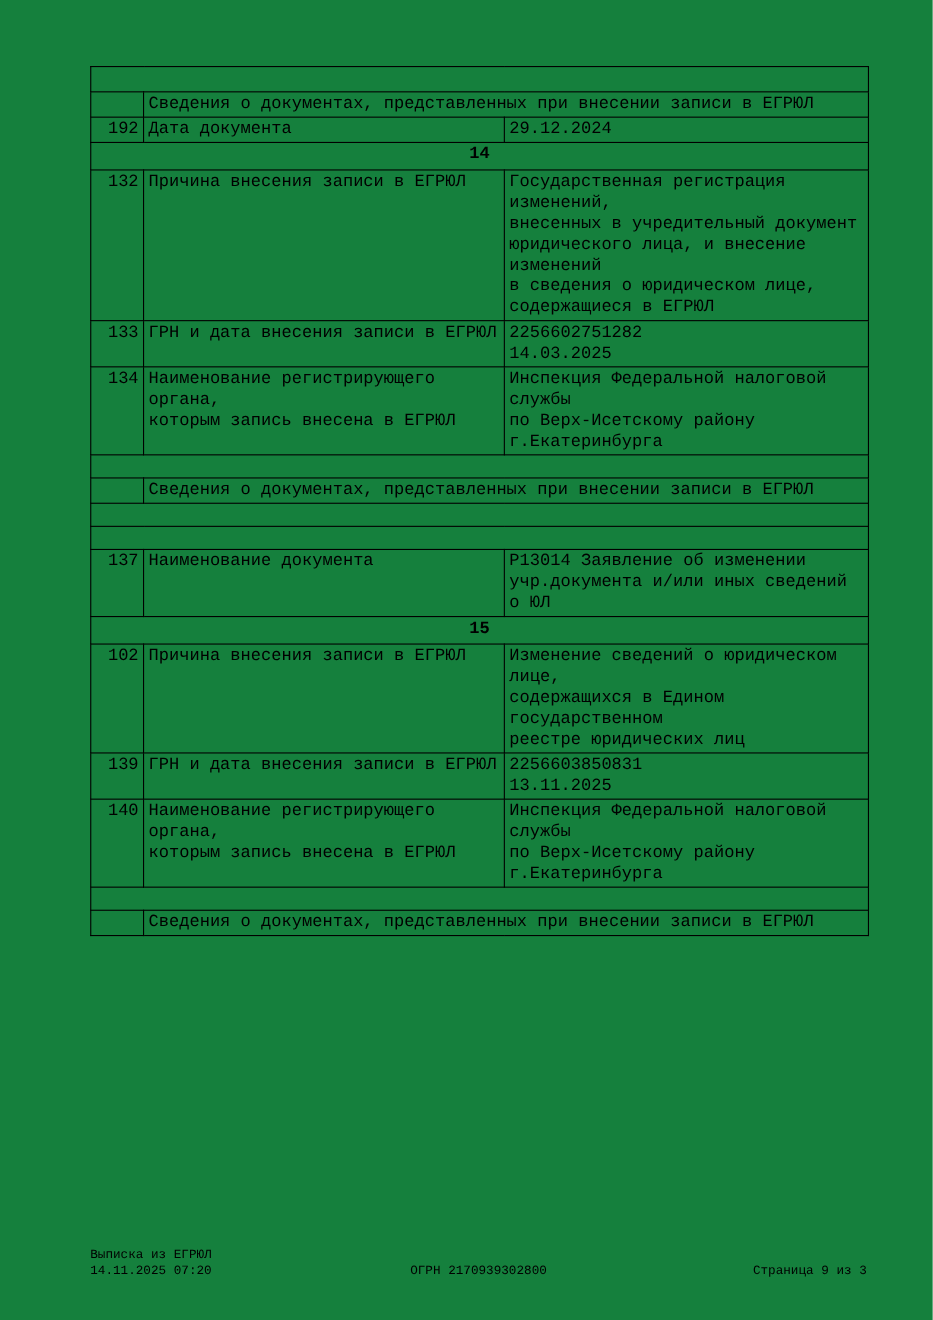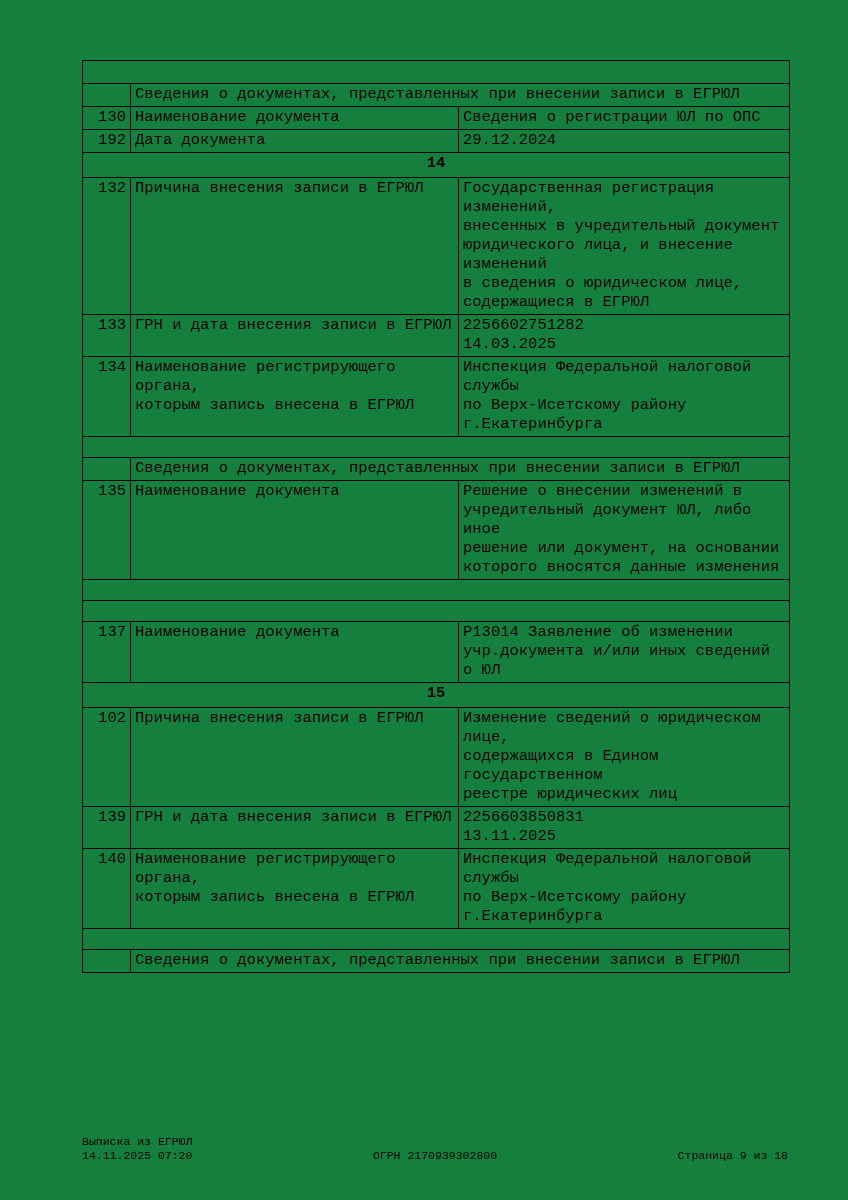--- a/index.html
+++ b/index.html
@@ -92,25 +92,20 @@
     </colgroup>
     <tbody>
       <tr class="spacer spacer-top">
         <td colspan="3"></td>
       </tr>
       <tr>
         <td class="num"></td>
         <td class="hdr" colspan="2">Сведения о документах, представленных при внесении записи в ЕГРЮЛ</td>
       </tr>
       <tr>
-        <td class="num">130</td>
-        <td class="label">Наименование документа</td>
-        <td class="value">Сведения о регистрации ЮЛ по ОПС</td>
-      </tr>
-      <tr>
         <td class="num">192</td>
         <td class="label">Дата документа</td>
         <td class="value">29.12.2024</td>
       </tr>
       <tr>
         <td class="section" colspan="3">14</td>
       </tr>
       <tr>
         <td class="num">132</td>
         <td class="label">Причина внесения записи в ЕГРЮЛ</td>
@@ -132,28 +127,20 @@
 которым запись внесена в ЕГРЮЛ</td>
         <td class="value">Инспекция Федеральной налоговой службы
 по Верх-Исетскому району г.Екатеринбурга</td>
       </tr>
       <tr class="spacer">
         <td colspan="3"></td>
       </tr>
       <tr>
         <td class="num"></td>
         <td class="hdr" colspan="2">Сведения о документах, представленных при внесении записи в ЕГРЮЛ</td>
-      </tr>
-      <tr class="r135">
-        <td class="num">135</td>
-        <td class="label">Наименование документа</td>
-        <td class="value">Решение о внесении изменений в
-учредительный документ ЮЛ, либо иное
-решение или документ, на основании
-которого вносятся данные изменения</td>
       </tr>
       <tr class="spacer">
         <td colspan="3"></td>
       </tr>
       <tr class="spacer">
         <td colspan="3"></td>
       </tr>
       <tr>
         <td class="num">137</td>
         <td class="label">Наименование документа</td>
@@ -192,16 +179,16 @@
       </tr>
     </tbody>
   </table>
 
   <div class="footer">
     <div class="footer-left">
       <div>Выписка из ЕГРЮЛ</div>
       <div>14.11.2025 07:20</div>
     </div>
     <div class="footer-center">ОГРН 2170939302800</div>
-    <div class="footer-right">Страница 9 из 18</div>
+    <div class="footer-right">Страница 9 из 3</div>
   </div>
 
 </div>
 
 </body></html>

